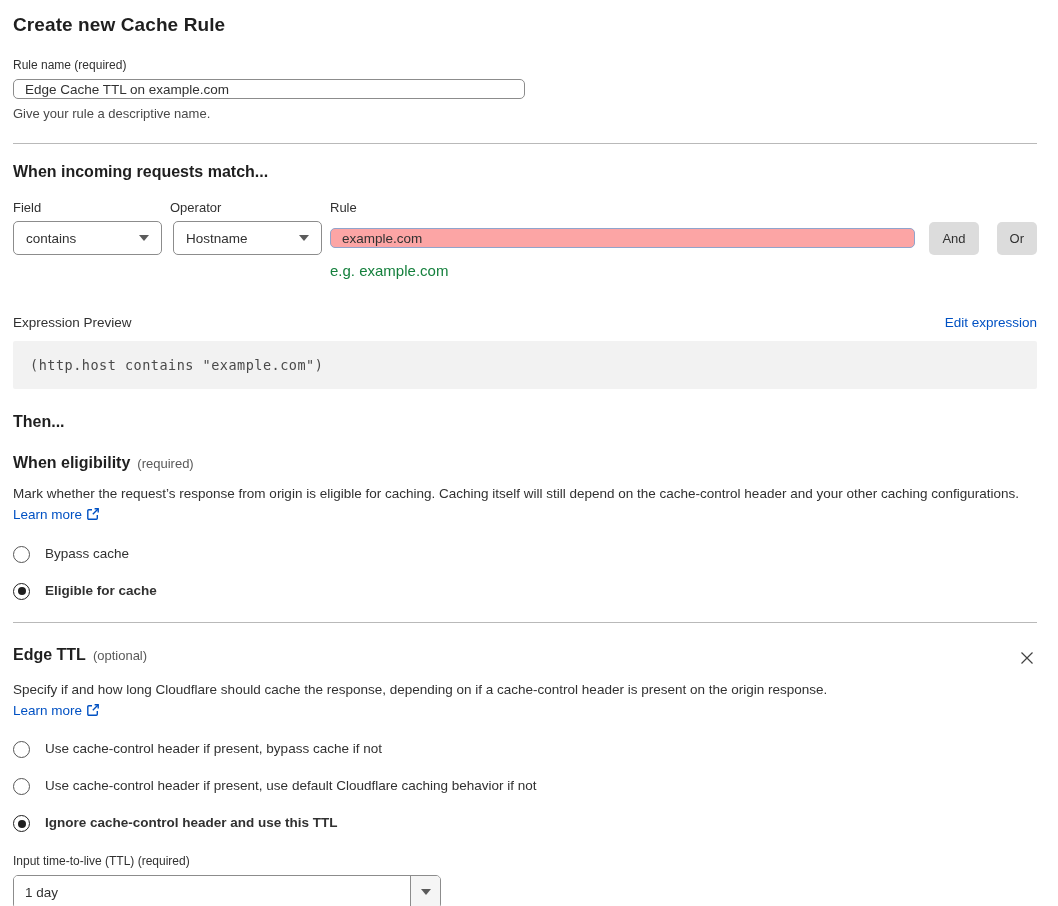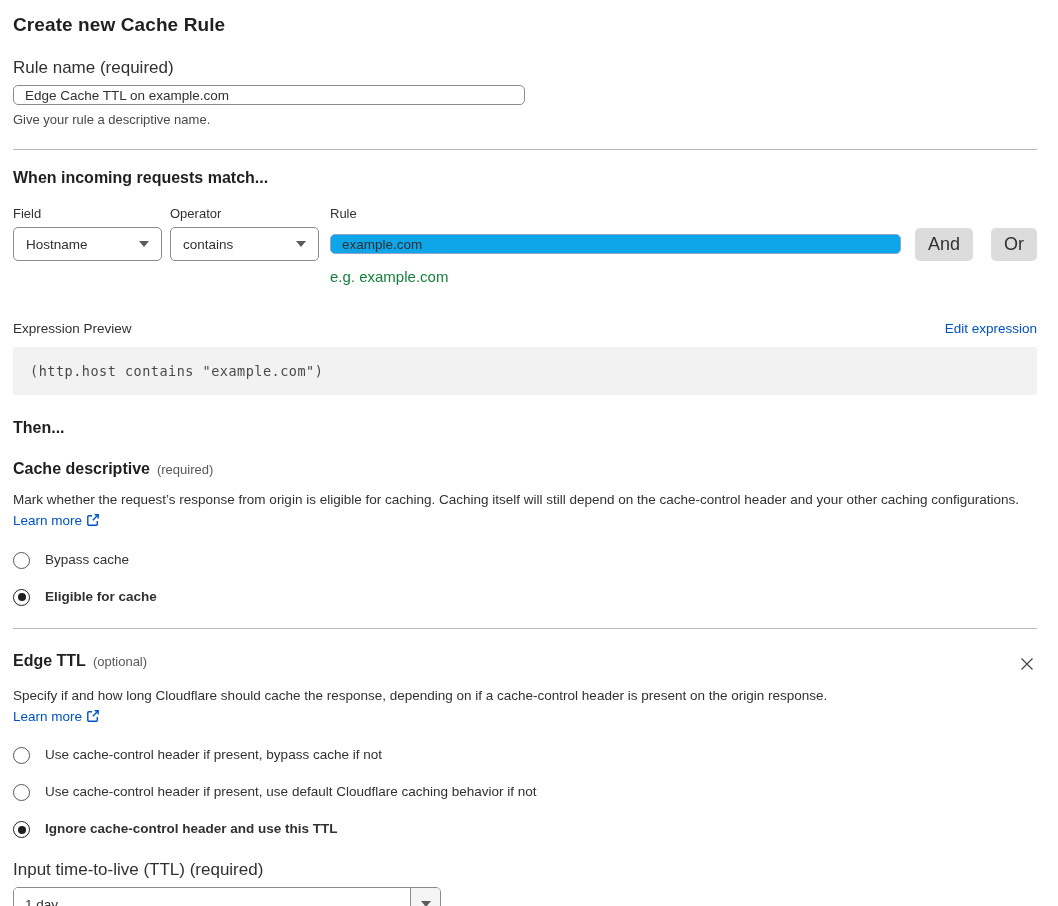--- a/index.html
+++ b/index.html
@@ -12,21 +12,21 @@
     padding: 14px 21px 12px 13px;
   }
   .page-title {
     font-size: 19px;
     font-weight: bold;
     color: #1f1f1f;
     letter-spacing: .1px;
   }
   .field-label {
     display: block;
-    font-size: 17px;
+    font-size: 12px;
     color: #313131;
     margin-bottom: 7px;
   }
   .text-input {
     height: 20px;
     border: 1px solid #8c8c8c;
     border-radius: 5px;
     padding: 0 11px;
     font-size: 13.5px;
     font-family: "Liberation Sans", sans-serif;
@@ -76,30 +76,30 @@
   .select-box.operator-select { margin-right: 11px; }
   .caret {
     width: 0; height: 0;
     border-left: 5px solid transparent;
     border-right: 5px solid transparent;
     border-top: 6px solid #5b5b5b;
     flex: none;
   }
   .value-input {
     flex: 1;
-    background: #0ea5e9;
+    background: #fca5a5;
     border-color: #90a4cc;
   }
   .btn {
     height: 33px;
     padding: 0 13px;
     background: #dcdcdc;
     border: none;
     border-radius: 5px;
-    font-size: 18px;
+    font-size: 13px;
     font-family: "Liberation Sans", sans-serif;
     color: #313131;
     cursor: pointer;
   }
   .and-btn { margin-left: 14px; }
   .or-btn { margin-left: 18px; }
   .value-hint { font-size: 15px; color: #15803d; margin-top: 7px; margin-left: 317px; }
 
   
   .preview-row {
@@ -216,47 +216,47 @@
 
 <h2 class="section-heading">When incoming requests match...</h2>
 
 <div class="match-labels">
   <span class="lbl lbl-field">Field</span>
   <span class="lbl lbl-operator">Operator</span>
   <span class="lbl">Rule</span>
 </div>
 
 <div class="match-row">
+  <div class="select-box operator-select">
+    <span>contains</span>
+    <span class="caret"></span>
+  </div>
   <div class="select-box field-select">
     <span>Hostname</span>
     <span class="caret"></span>
   </div>
-  <div class="select-box operator-select">
-    <span>contains</span>
-    <span class="caret"></span>
-  </div>
   <input class="text-input value-input" type="text" value="example.com" style="">
   <button class="btn and-btn">And</button>
   <button class="btn or-btn">Or</button>
 </div>
 
 <div class="value-hint">e.g. example.com</div>
 
 <div class="preview-row">
   <span class="preview-label">Expression Preview</span>
   <a class="link">Edit expression</a>
 </div>
 
 <div class="code-block">(http.host contains "example.com")</div>
 
 <h2 class="section-heading then-heading">Then...</h2>
 
 <div class="subsection-header">
   <div>
-    <span class="subsection-title">Cache descriptive</span><span class="req-tag">(required)</span>
+    <span class="subsection-title">When eligibility</span><span class="req-tag">(required)</span>
   </div>
 </div>
 
 <p class="desc"><span>Mark whether the request’s response from origin is eligible for caching. Caching itself will still depend on the cache-control header and your other caching configurations.</span>
   <a class="link">Learn more</a><svg class="ext-icon" width="14" height="14" viewBox="0 0 14 14" fill="none" stroke="#0051c3" stroke-width="1.4">
       <path d="M11.3 8v3.2a1 1 0 0 1-1 1H2.8a1 1 0 0 1-1-1V3.7a1 1 0 0 1 1-1H6"></path>
       <path d="M8.6 1.8h3.6v3.6"></path>
       <path d="M12 2 6.8 7.2"></path>
     </svg>
 </p>

